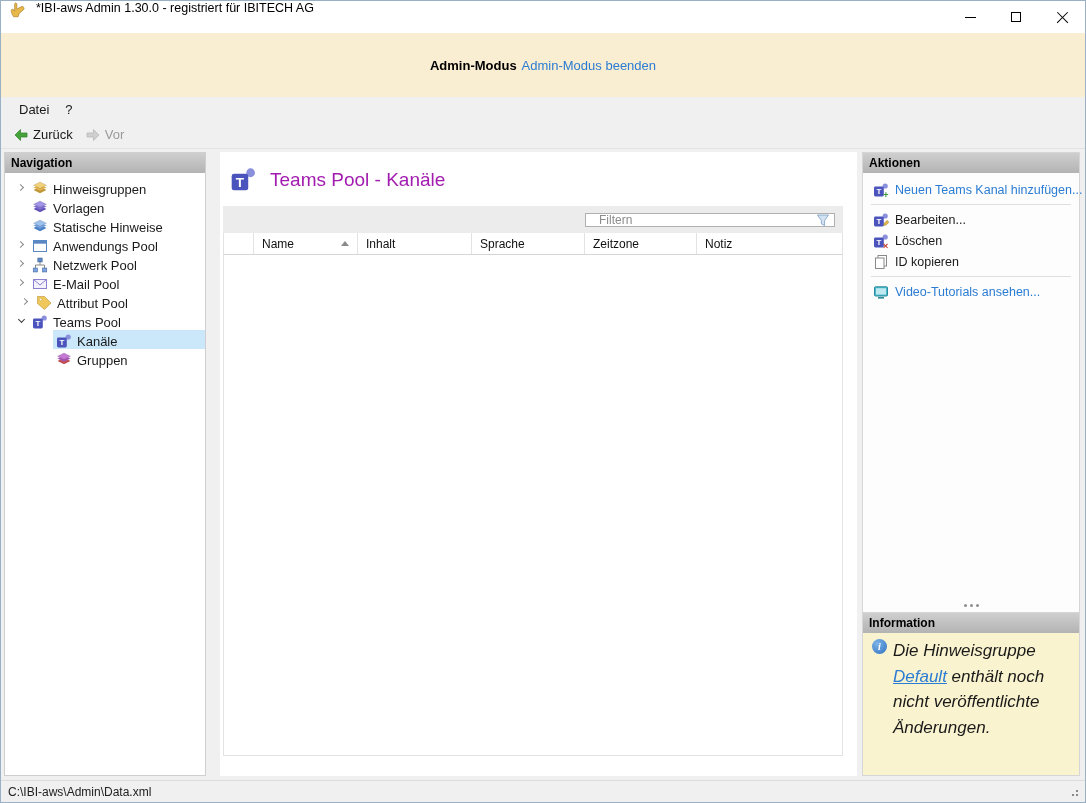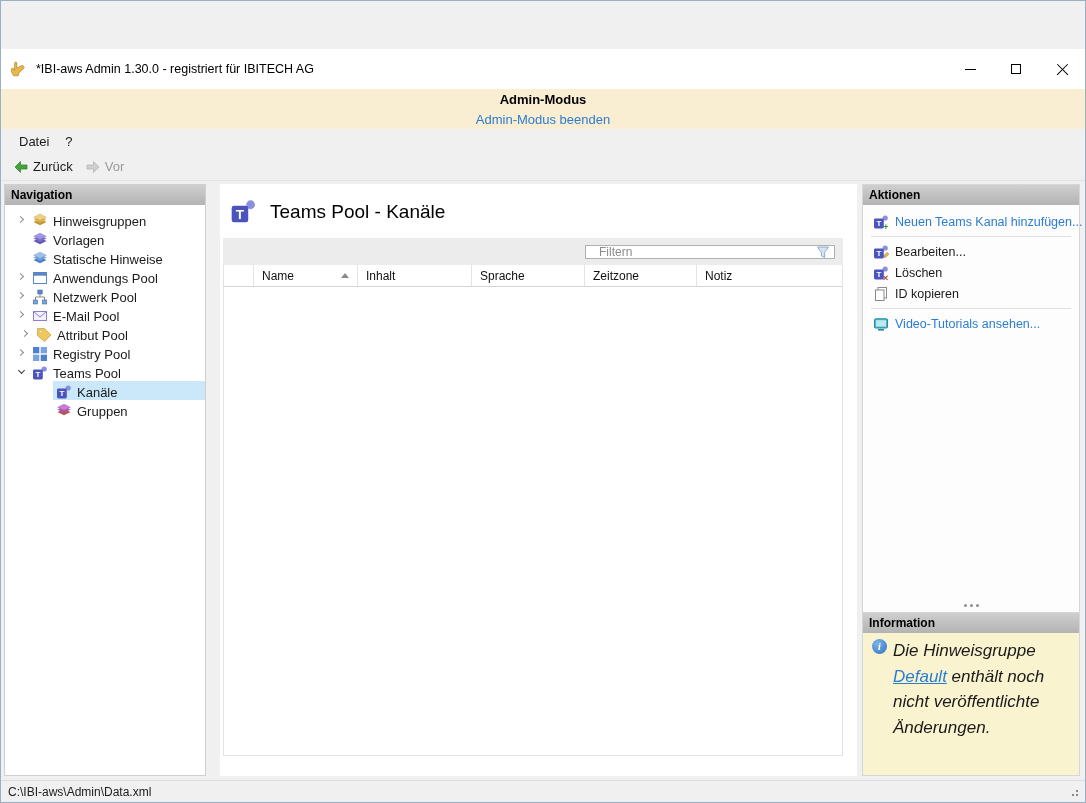--- a/index.html
+++ b/index.html
@@ -11,39 +11,39 @@
     background:#f0f0f0;
   }
   .window {
     width:1086px; height:803px;
     display:flex; flex-direction:column;
     background:#f0f0f0;
     border:1px solid #9ab0c4;
   }
 
   
-  .titlebar { height:40px; background:#fff; display:flex; align-items:center; flex:none;margin-top:48px; }
+  .titlebar { height:32px; background:#fff; display:flex; align-items:flex-start; flex:none; }
   .app-icon { width:18px; height:18px; margin:0 8px 0 9px; flex:none; }
   .app-icon svg { width:100%; height:100%; }
   .title-text { font-size:12.5px; color:#000; }
   .win-controls { margin-left:auto; display:flex; height:100%; }
   .wbtn { width:46px; height:100%; display:flex; align-items:center; justify-content:center; cursor:default; }
   .glyph-min { width:11px; height:1px; background:#000; }
   .glyph-max { width:10px; height:10px; border:1px solid #000; }
   .glyph-close { position:relative; width:13px; height:13px; }
   .glyph-close::before,.glyph-close::after {
     content:""; position:absolute; left:-1px; top:6px; width:15px; height:1.3px; background:#000;
   }
   .glyph-close::before { transform:rotate(45deg); }
   .glyph-close::after  { transform:rotate(-45deg); }
 
   
   .banner {
-    height:40px; flex:none; background:var(--banner-bg,#f9edd2);
-    display:flex; flex-direction:column; align-items:center; justify-content:center; gap:5px;
+    height:64px; flex:none; background:var(--banner-bg,#f9edd2);
+    display:flex; flex-direction:row; align-items:center; justify-content:center; gap:5px;
   }
   .banner-title { font-weight:bold; font-size:13px; color:#000; }
   .banner-link { font-size:13px; color:var(--accent,#2b7cd3); cursor:pointer; text-decoration:none; }
 
   
   .menubar { height:24px; flex:none; background:#f0f0f0; display:flex; align-items:center; padding-left:10px; }
   .menu-item { padding:2px 8px; font-size:13px; cursor:default; }
   .toolbar { height:28px; flex:none; background:#f0f0f0; display:flex; align-items:center; padding-left:6px; border-bottom:1px solid #e3e3e3; }
   .tbtn { display:flex; align-items:center; gap:4px; padding:2px 6px; font-size:13px; cursor:default; }
   .tbtn .ic { width:16px; height:16px; }
@@ -68,21 +68,21 @@
   .tree-row.selected .tree-content { background:var(--selection-bg,#cbe8fa); }
   .ic { width:16px; height:16px; flex:none; display:inline-flex; }
   .ic svg { width:100%; height:100%; }
   .tree-label { white-space:nowrap; }
 
   
   .main-panel { flex:1; min-width:0; background:#fff; margin-left:14px; display:flex; flex-direction:column; padding:8px 14px 20px 3px; }
   .main-title-row { display:flex; align-items:center; gap:13px; padding:6px 0 13px 7px; flex:none; }
   .ic-lg { width:27px; height:27px; flex:none; display:inline-flex; }
   .ic-lg svg { width:100%; height:100%; }
-  .page-title { font-size:19px; font-weight:normal; margin:0; color:#000000; }
+  .page-title { font-size:19px; font-weight:normal; margin:0; color:#a21caf; }
   .table-region { flex:1; display:flex; flex-direction:column; min-height:0; }
   .filter-band { height:27px; flex:none; background:#ececec; display:flex; align-items:center; justify-content:flex-end; padding-right:8px; }
   .filter-box { width:250px; height:14px; background:#fff; border:1px solid #b0b0b0; display:flex; align-items:center; }
   .filter-box input { flex:1; min-width:0; border:none; outline:none; background:transparent; font-family:inherit; font-size:12px; padding:0 0 0 13px; color:#333; }
   .filter-box input::placeholder { color:#8c8c8c; }
   .funnel { width:16px; height:16px; margin-right:3px; flex:none; display:inline-flex; cursor:pointer; }
   .funnel svg { width:100%; height:100%; }
   .grid-header { display:flex; height:22px; flex:none; background:#fff; border:1px solid #e3e3e3; border-top:none; border-bottom:1px solid #d5d5d5; font-size:12px; }
   .gcell { display:flex; align-items:center; padding:0 8px; border-right:1px solid #e3e3e3; color:#111; }
   .gcell.gutter { width:30px; padding:0; }
@@ -275,36 +275,20 @@
                 <svg viewBox="0 0 16 16">
                   <path d="M1.5 8.5v-7h7L15 8l-6.5 6.5z" fill="#f0c75a" stroke="#b8902e" stroke-width=".6"></path>
                   <circle cx="4.6" cy="4.6" r="1.2" fill="#fff" stroke="#b8902e" stroke-width=".4"></circle>
                 </svg>
               </span>
               <span class="tree-label">Attribut Pool</span>
             </span>
           </div>
           <div class="tree-row" style="padding-left: 8px;">
             <span class="expander">
-              <span class="chev"></span>
-            </span>
-            <span class="tree-content">
-              <span class="ic">
-                <svg viewBox="0 0 16 16">
-                  <rect x="1" y="1" width="6.3" height="6.3" fill="#4f7fd0"></rect>
-                  <rect x="8.7" y="1" width="6.3" height="6.3" fill="#7aa3e0"></rect>
-                  <rect x="1" y="8.7" width="6.3" height="6.3" fill="#7aa3e0"></rect>
-                  <rect x="8.7" y="8.7" width="6.3" height="6.3" fill="#4f7fd0"></rect>
-                </svg>
-              </span>
-              <span class="tree-label">Registry Pool</span>
-            </span>
-          </div>
-          <div class="tree-row" style="padding-left: 8px;">
-            <span class="expander">
               <span class="chev open"></span>
             </span>
             <span class="tree-content">
               <span class="ic">
                 <svg viewBox="0 0 16 16">
                   <circle cx="12.2" cy="4" r="2.6" fill="#8b90dd"></circle>
                   <rect x="1" y="4.6" width="9.8" height="9.8" rx="1.4" fill="#4b53bc"></rect>
                   <text x="5.9" y="12.2" font-size="8" font-weight="bold" fill="#fff" text-anchor="middle" font-family="sans-serif">T</text>
                 </svg>
               </span>

